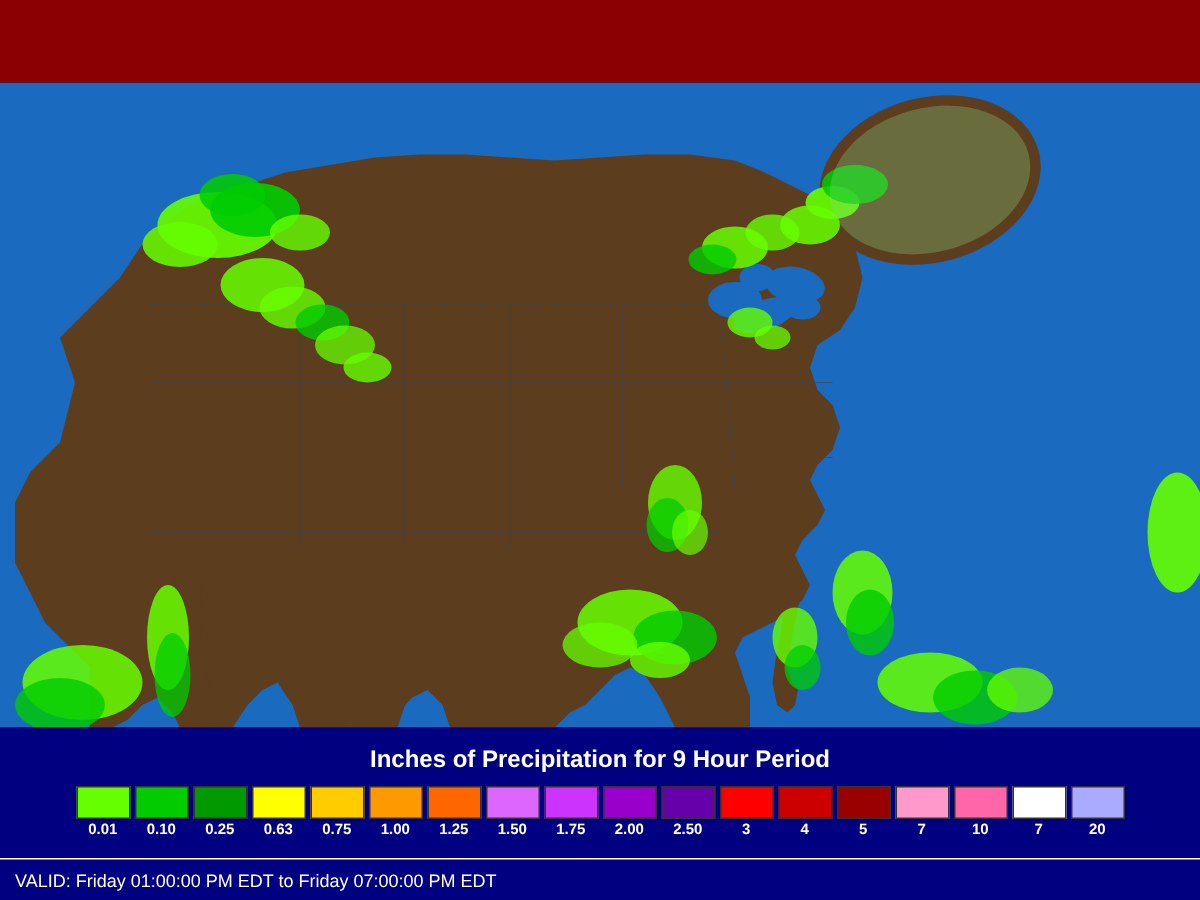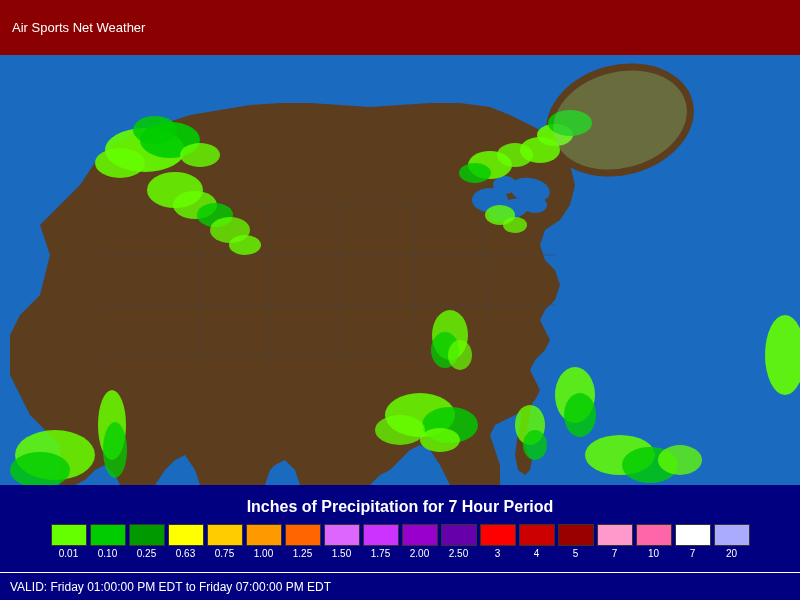--- a/index.html
+++ b/index.html
@@ -73,20 +73,21 @@
       color: #fff;
       font-size: 16px;
       font-weight: bold;
       margin-bottom: 8px;
     }
 
     #legend-swatches {
       display: flex;
       align-items: flex-start;
       gap: 1px;
+      font-weight: bold;
     }
 
     .swatch {
       display: flex;
       flex-direction: column;
       align-items: center;
       margin: 0 1px;
     }
 
     .swatch-box {
@@ -118,21 +119,20 @@
       color: #fff;
       font-size: 12px;
     }
   </style>
 </head>
 <body>
 
 <div id="container">
 
   <div id="header">
-    <div id="header-brand">Air Sports Net Weather</div>
   </div>
 
   <div id="map-area">
     <svg id="land-svg" viewBox="0 0 800 430" xmlns="http://www.w3.org/2000/svg">
 
       <rect width="800" height="430" fill="#1a6bbf"></rect>
 
       <polygon points="
         60,430 60,390 30,360 10,320 10,280 20,260 40,240 50,200 40,170 60,150 80,130 100,100 130,80 160,70 190,60 220,55 250,50 280,48 310,48 340,50 370,52 400,50 430,48 460,48 490,52 510,60 530,70 550,80 560,95 570,110 575,130 570,150 560,165 545,175 540,190 545,205 555,215 560,230 555,245 545,255 540,265 545,275 550,285 545,295 535,305 530,315 535,325 540,335 535,345 525,355 515,360 505,365 495,370 490,380 495,395 500,410 500,430
         450,430 440,410 430,395 420,390 410,395 400,405 390,415 380,420 370,430
@@ -213,21 +213,21 @@
       <ellipse cx="40" cy="415" rx="30" ry="18" fill="#00cc00" opacity="0.8"></ellipse>
 
       <ellipse cx="112" cy="370" rx="14" ry="35" fill="#66ff00" opacity="0.85"></ellipse>
       <ellipse cx="115" cy="395" rx="12" ry="28" fill="#00cc00" opacity="0.75"></ellipse>
 
       <ellipse cx="620" cy="65" rx="68" ry="48" fill="#88dd88" opacity="0.3" transform="rotate(-15,620,65)"></ellipse>
     </svg>
   </div>
 
   <div id="legend-area">
-    <div id="legend-title">Inches of Precipitation for 7 Hour Period</div>
+    <div id="legend-title">Inches of Precipitation for 9 Hour Period</div>
     <div id="legend-swatches">
         <div class="swatch">
           <div class="swatch-box" style="background-color: rgb(102, 255, 0);"></div>
           <div class="swatch-label">0.01</div>
         </div>
         <div class="swatch">
           <div class="swatch-box" style="background-color: rgb(0, 204, 0);"></div>
           <div class="swatch-label">0.10</div>
         </div>
         <div class="swatch">

